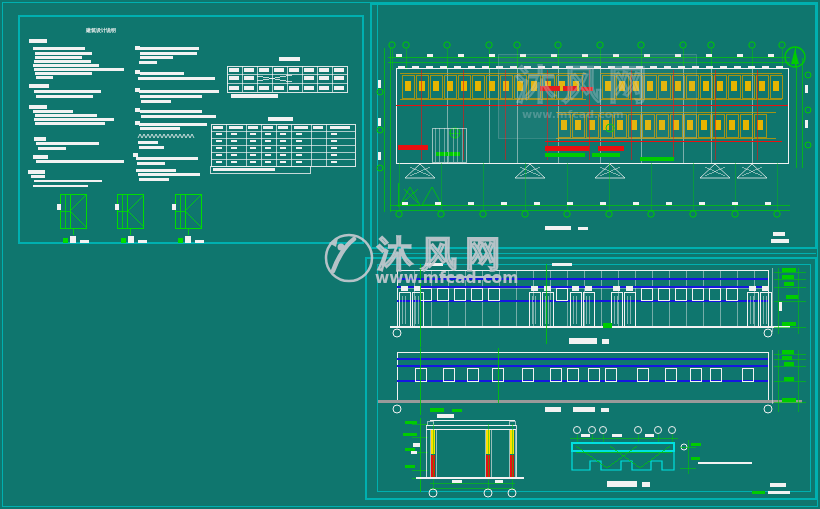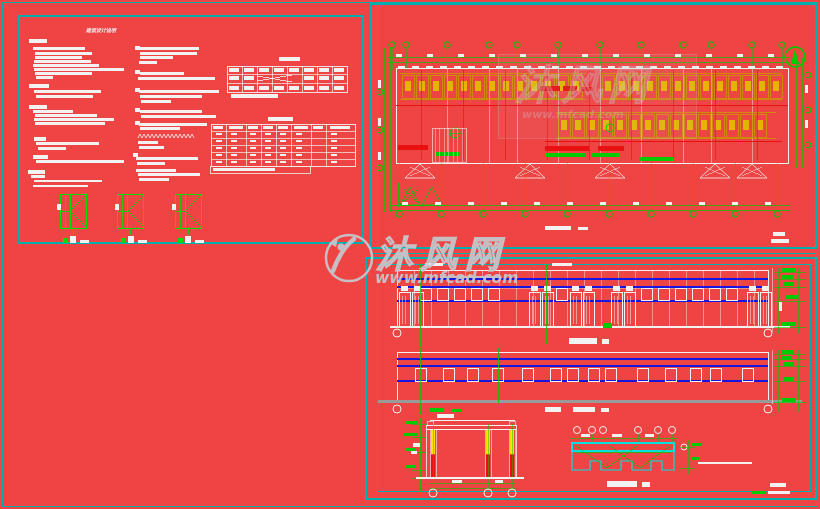--- a/index.html
+++ b/index.html
@@ -1,16 +1,16 @@
 <!DOCTYPE html>
 <html><head>
 <meta charset="utf-8">
 <style>
   html,body{margin:0;padding:0;background:#000;}
-  .stage{position:relative;width:820px;height:509px;background:#ef4444;overflow:hidden;font-style:italic;}
+  .stage{position:relative;width:820px;height:509px;background:#0f766e;overflow:hidden;}
   svg{display:block;}
   svg line,svg rect{shape-rendering:crispEdges;}
   svg text{font-family:"DejaVu Sans",sans-serif;}
 </style>
 </head>
 <body>
 
 <div class="stage">
   <svg id="cad" width="820" height="509" viewBox="0 0 820 509">
       <g>

